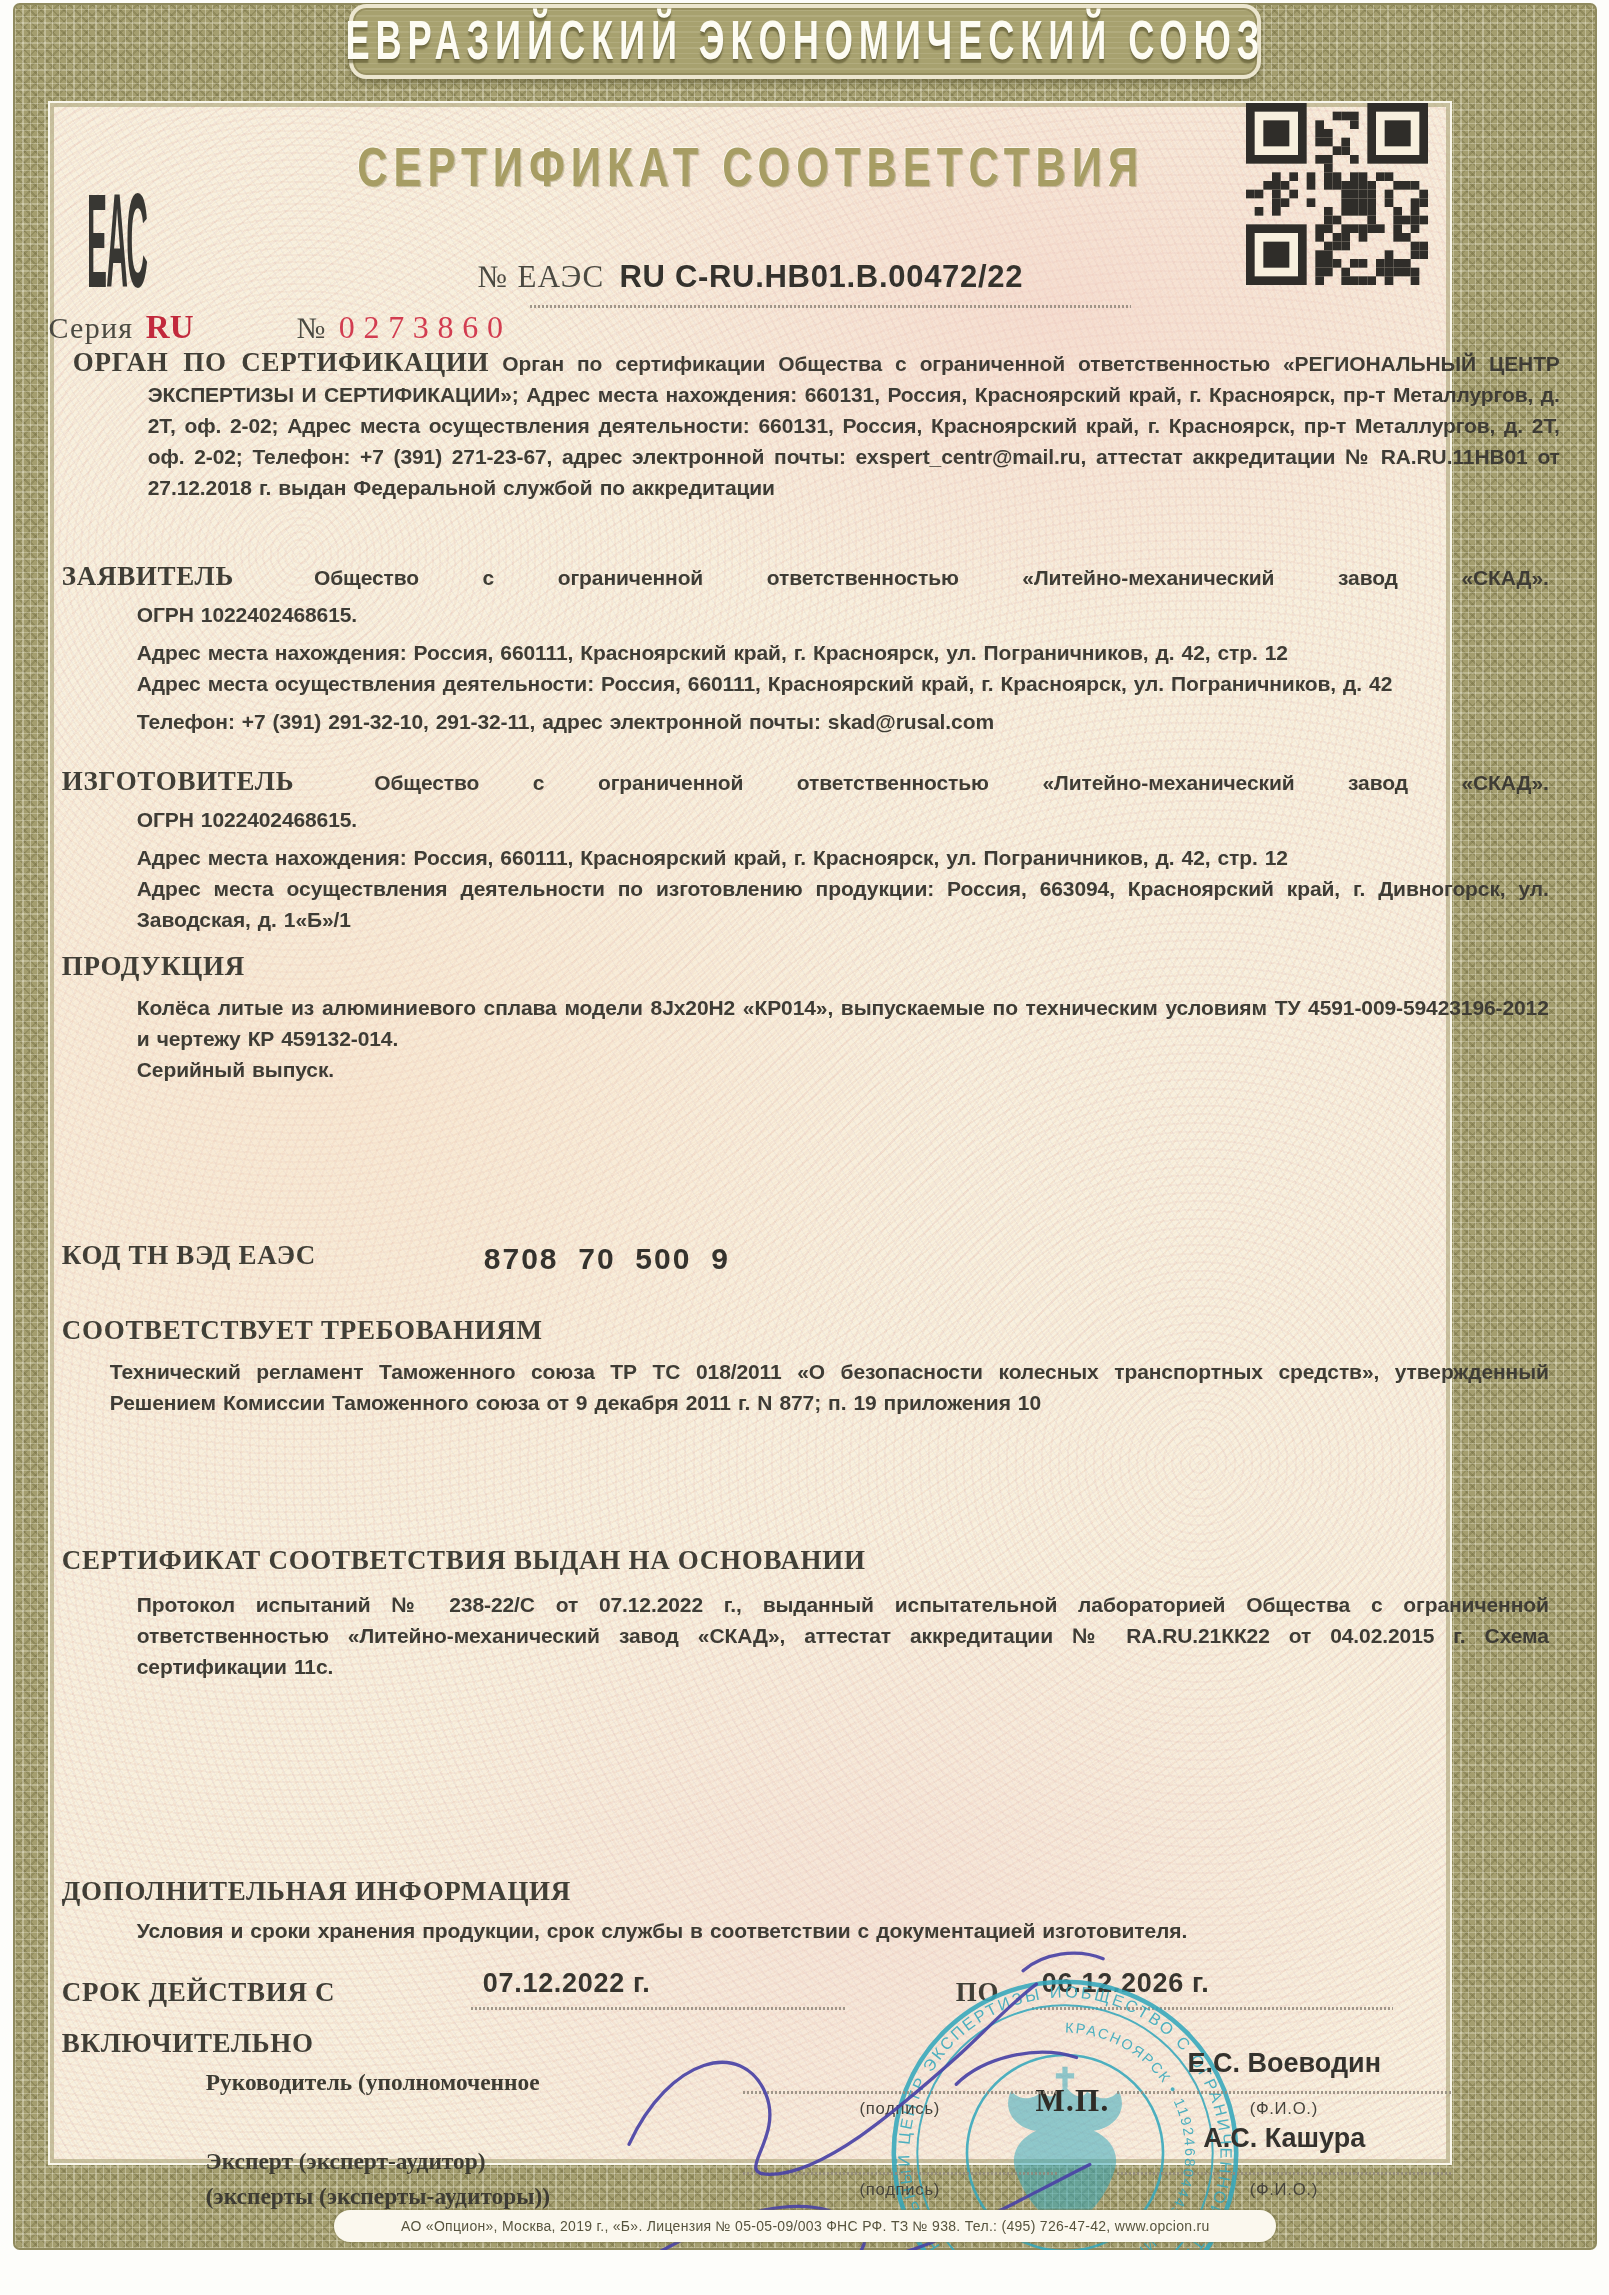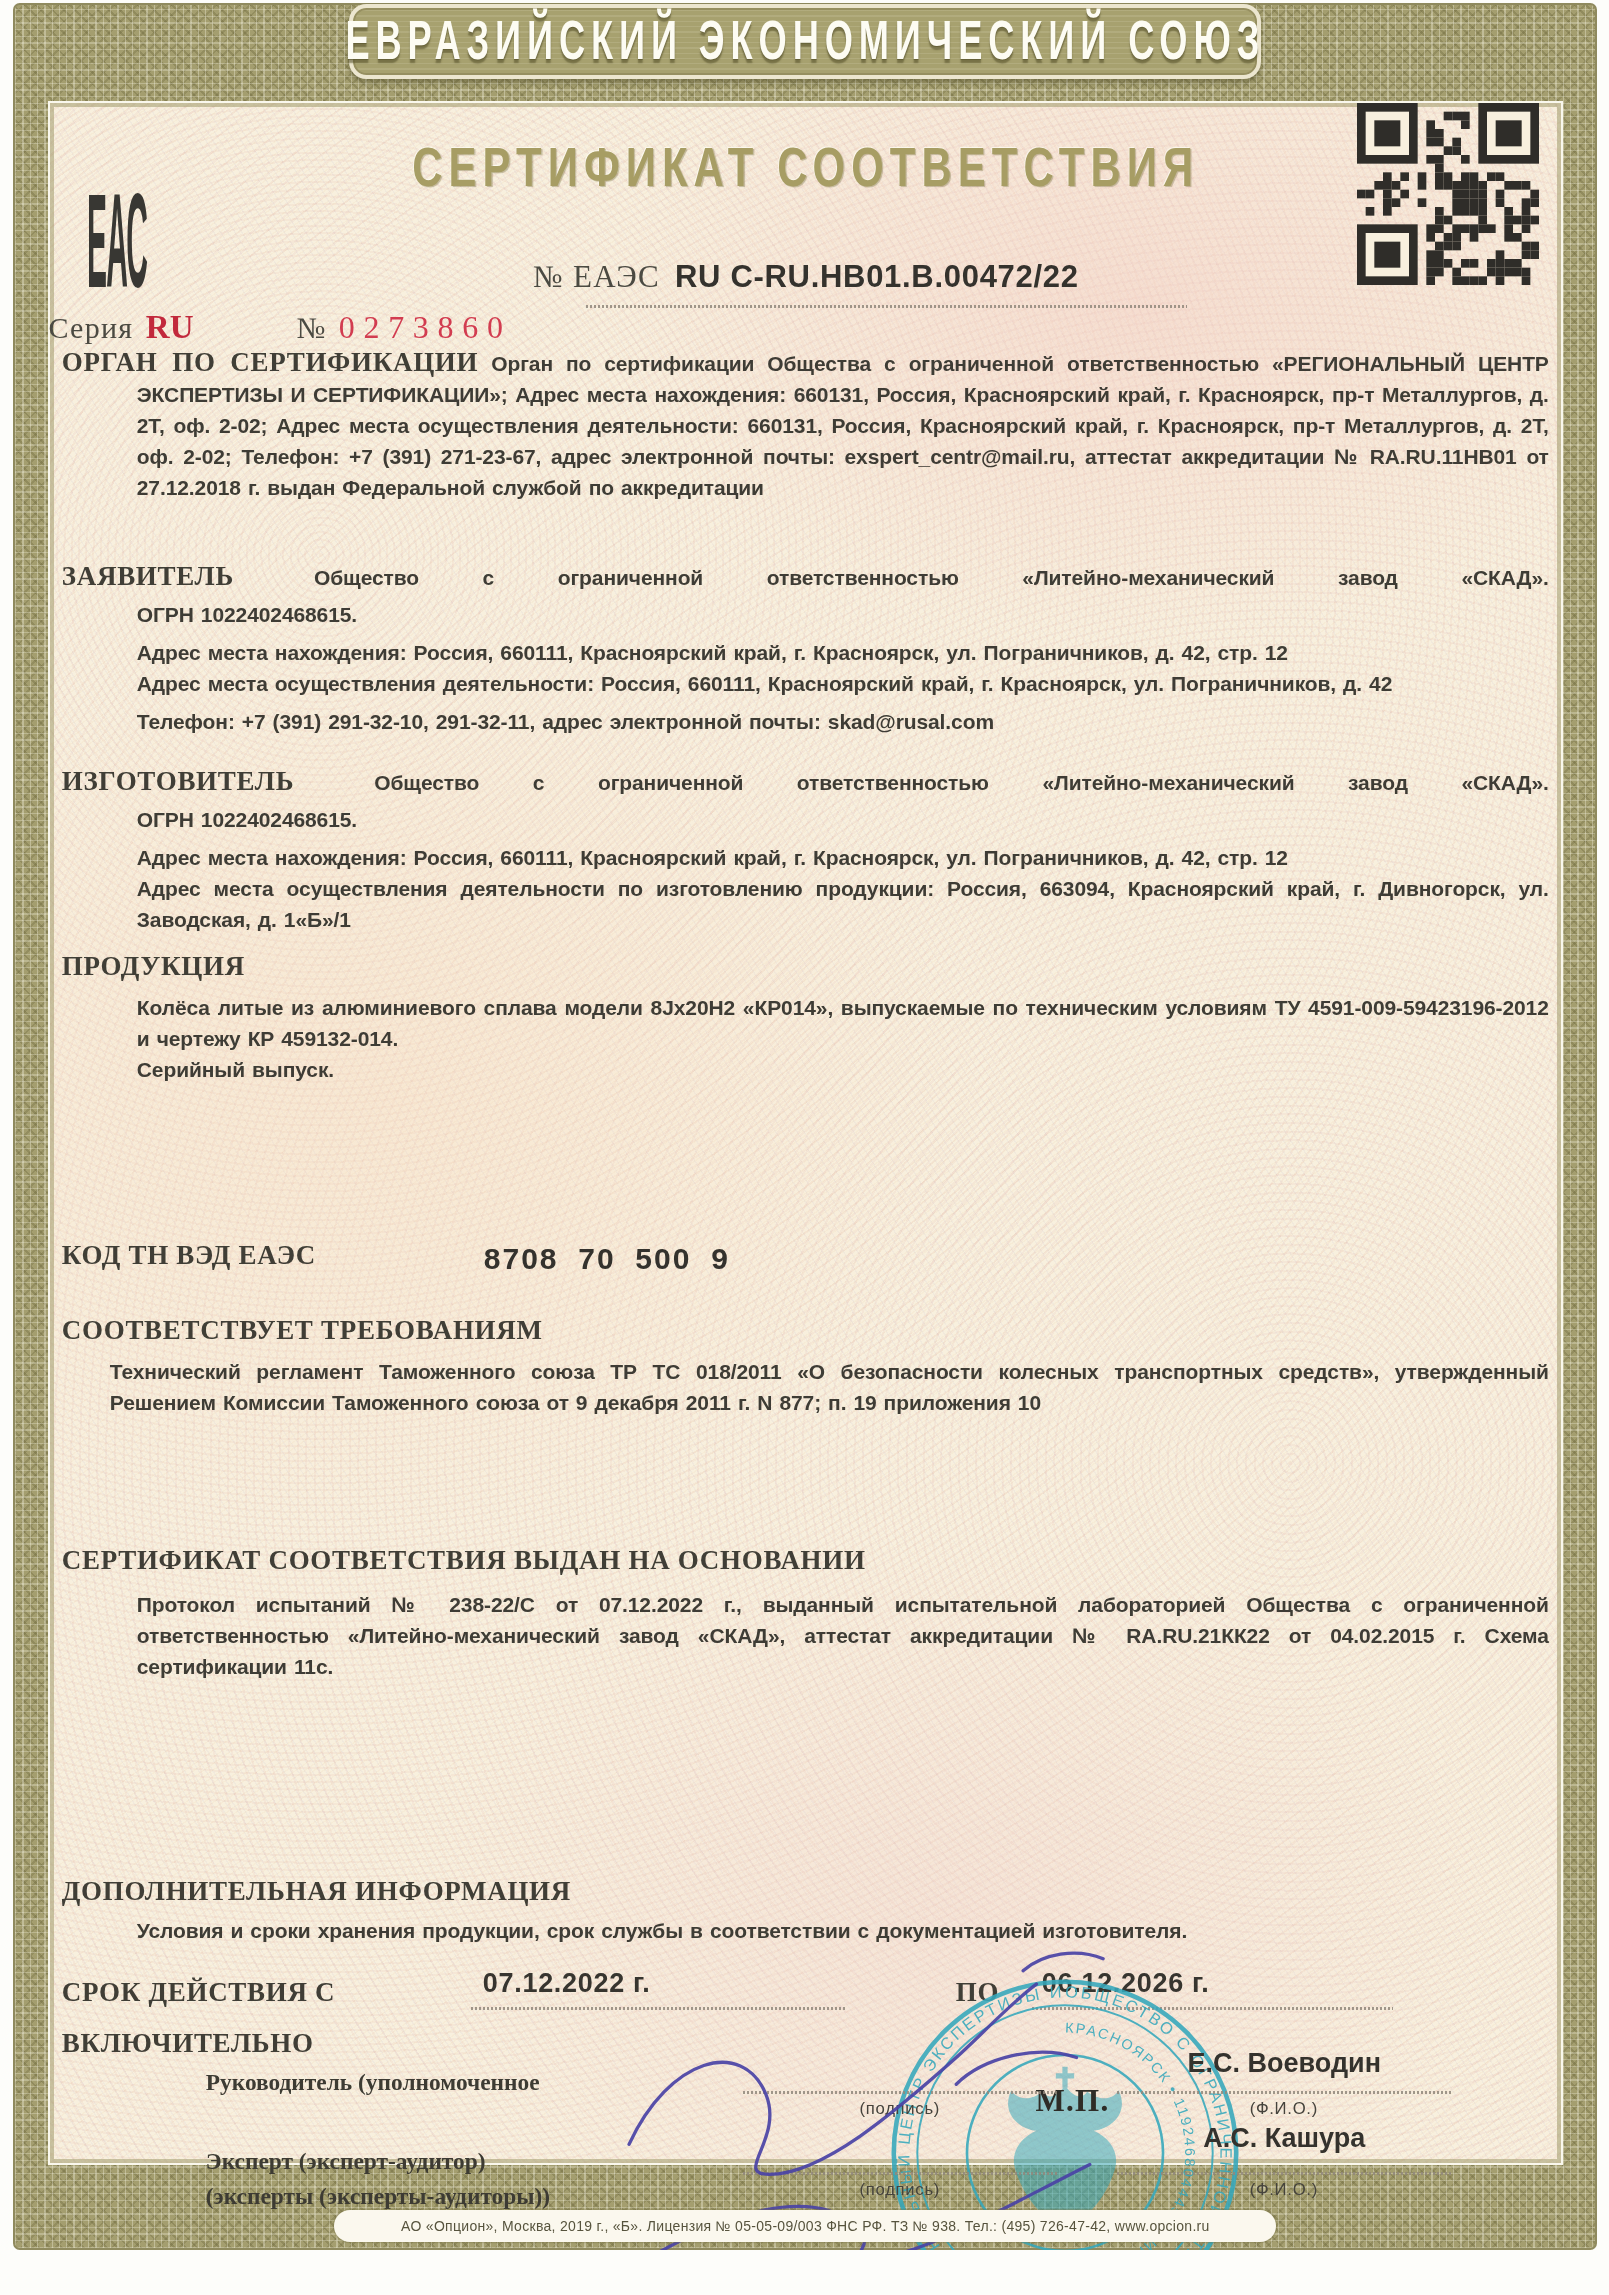--- a/index.html
+++ b/index.html
@@ -17,21 +17,21 @@
     background-image:
       repeating-linear-gradient(90deg, rgba(250,248,232,.33) 0 1.3px, rgba(250,248,232,0) 1.3px 7.3px),
       repeating-linear-gradient(0deg, rgba(250,248,232,.28) 0 1.3px, rgba(250,248,232,0) 1.3px 6.7px),
       repeating-linear-gradient(45deg, rgba(104,99,56,.32) 0 2px, rgba(104,99,56,0) 2px 8px),
       repeating-linear-gradient(-45deg, rgba(104,99,56,.28) 0 2px, rgba(104,99,56,0) 2px 8px);
     border:2px solid #8f8a5e;
     box-sizing:border-box;
   }
   
   .paper{
-    position:absolute;left:35px;top:98px;width:1515px;height:2064px;
+    position:absolute;left:35px;top:98px;width:1404px;height:2064px;
     background-color:#f8f0de;
     background-image:
       radial-gradient(ellipse 868px 534px at 72% 10%, rgba(243,203,194,.5), rgba(243,203,194,0) 62%),
       radial-gradient(ellipse 1002px 735px at 22% 48%, rgba(247,216,188,.35), rgba(247,216,188,0) 60%),
       radial-gradient(ellipse 868px 601px at 60% 88%, rgba(240,205,200,.35), rgba(240,205,200,0) 62%),
       repeating-radial-gradient(circle at 18% 22%, rgba(205,118,108,.07) 0 2px, rgba(205,118,108,0) 2px 7.3px),
       repeating-radial-gradient(circle at 82% 66%, rgba(196,108,118,.065) 0 2px, rgba(196,108,118,0) 2px 8.7px),
       repeating-linear-gradient(58deg, rgba(120,110,190,.05) 0 1.3px, rgba(120,110,190,0) 1.3px 6px),
       repeating-linear-gradient(-35deg, rgba(221,161,92,.06) 0 1.3px, rgba(221,161,92,0) 1.3px 5.3px);
     box-shadow: inset 0 0 0 2px rgba(253,251,241,.95), inset 0 0 0 6px rgba(160,154,108,.55);
@@ -277,21 +277,21 @@
             <rect x="132" y="240" width="12" height="12"></rect>
             <rect x="144" y="240" width="12" height="12"></rect>
             <rect x="156" y="240" width="12" height="12"></rect>
             <rect x="168" y="240" width="12" height="12"></rect>
             <rect x="192" y="240" width="12" height="12"></rect>
             <rect x="228" y="240" width="12" height="12"></rect>
           </g>
       </svg>
     </div>
 
-    <div class="abs sec" style="top:246px;">
+    <div class="abs sec" style="top:246px;margin-left:11px;">
       <p class="bodytext hang"><span class="sec-h">ОРГАН ПО СЕРТИФИКАЦИИ</span> <span>Орган по сертификации Общества с ограниченной ответственностью «РЕГИОНАЛЬНЫЙ ЦЕНТР ЭКСПЕРТИЗЫ И СЕРТИФИКАЦИИ»; Адрес места нахождения: 660131, Россия, Красноярский край, г. Красноярск, пр-т Металлургов, д. 2Т, оф. 2-02; Адрес места осуществления деятельности: 660131, Россия, Красноярский край, г. Красноярск, пр-т Металлургов, д. 2Т, оф. 2-02; Телефон: +7 (391) 271-23-67, адрес электронной почты: exspert_centr@mail.ru, аттестат аккредитации № RA.RU.11НВ01 от 27.12.2018 г. выдан Федеральной службой по аккредитации</span></p>
     </div>
 
     <div class="abs sec" style="top:460px;">
       <p class="bodytext lead"><span class="sec-h">ЗАЯВИТЕЛЬ</span><span class="gap"></span><span>Общество с ограниченной ответственностью «Литейно-механический завод «СКАД».</span></p>
       <p class="bodytext indent mt">ОГРН 1022402468615.</p>
       <p class="bodytext indent mt">Адрес места нахождения: Россия, 660111, Красноярский край, г. Красноярск, ул. Пограничников, д. 42, стр. 12</p>
       <p class="bodytext indent">Адрес места осуществления деятельности: Россия, 660111, Красноярский край, г. Красноярск, ул. Пограничников, д. 42</p>
       <p class="bodytext indent mt">Телефон: +7 (391) 291-32-10, 291-32-11, адрес электронной почты: skad@rusal.com</p>
     </div>

